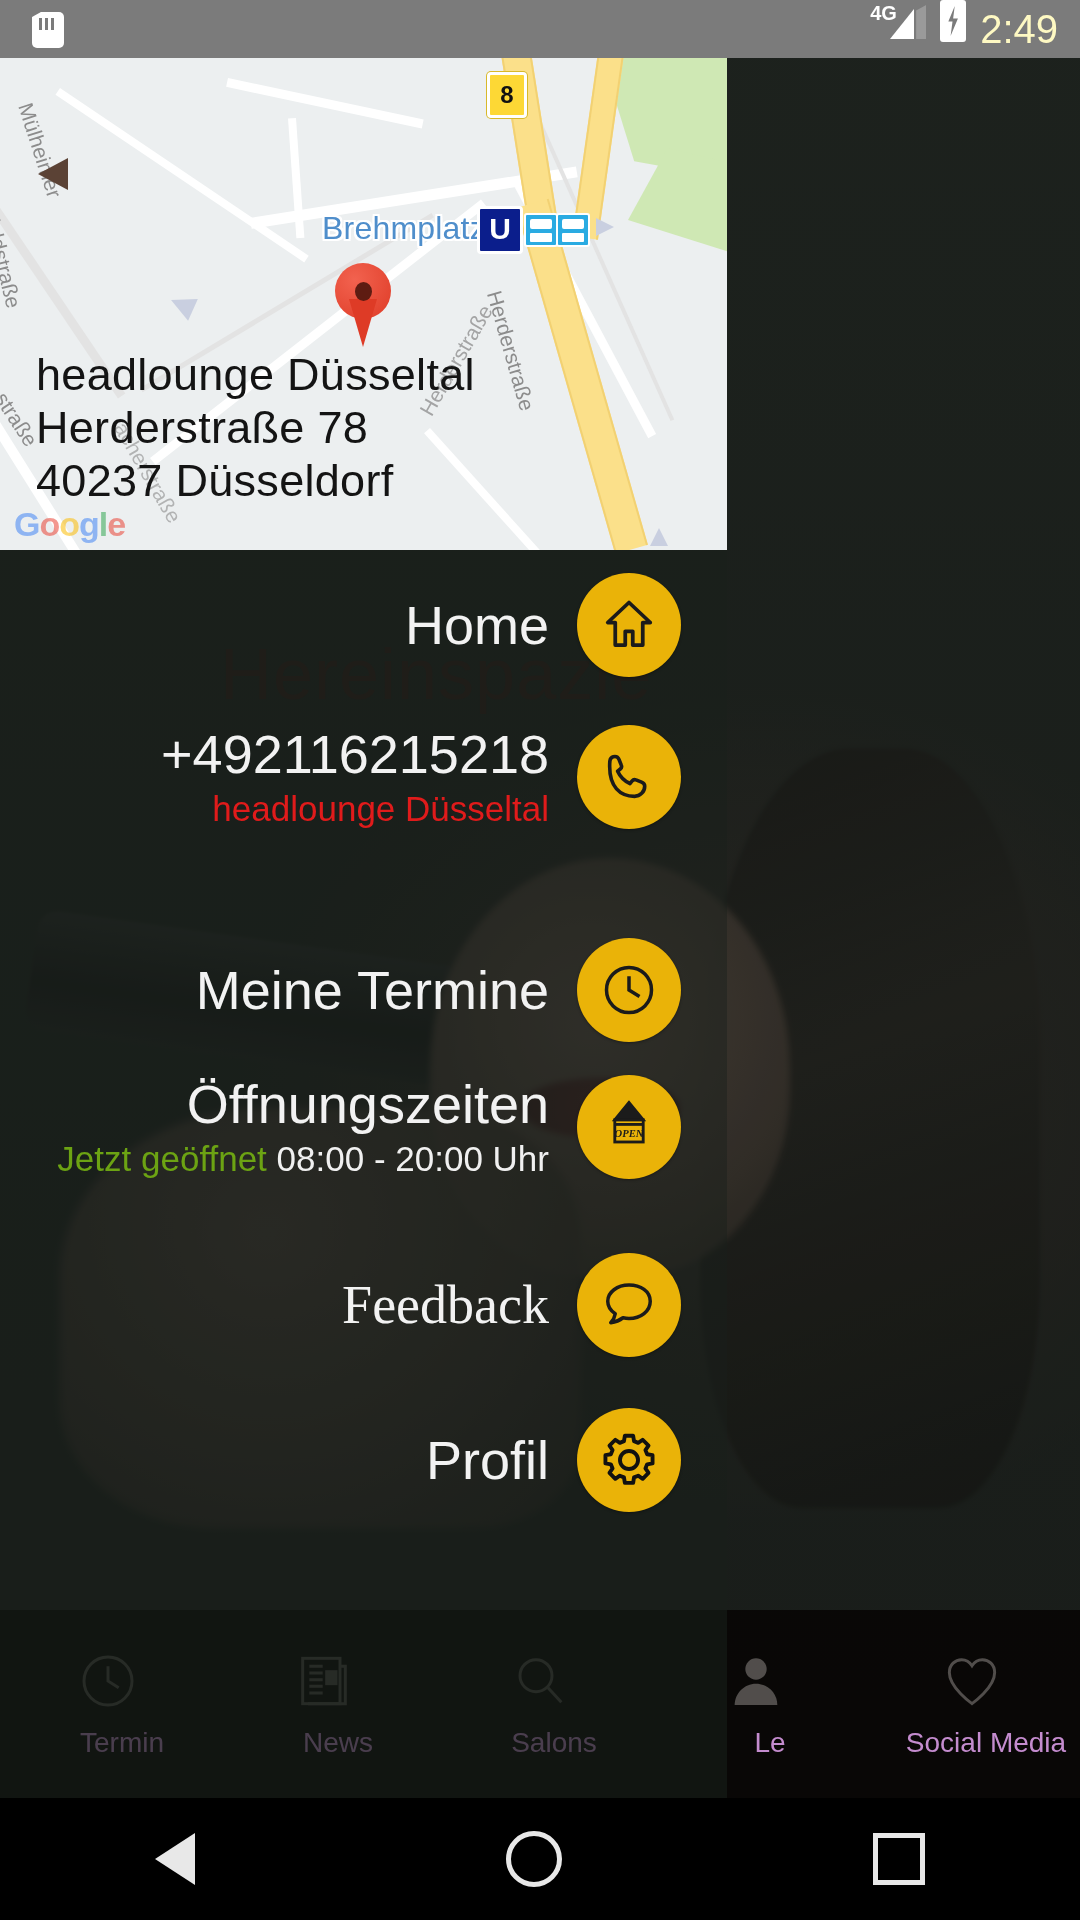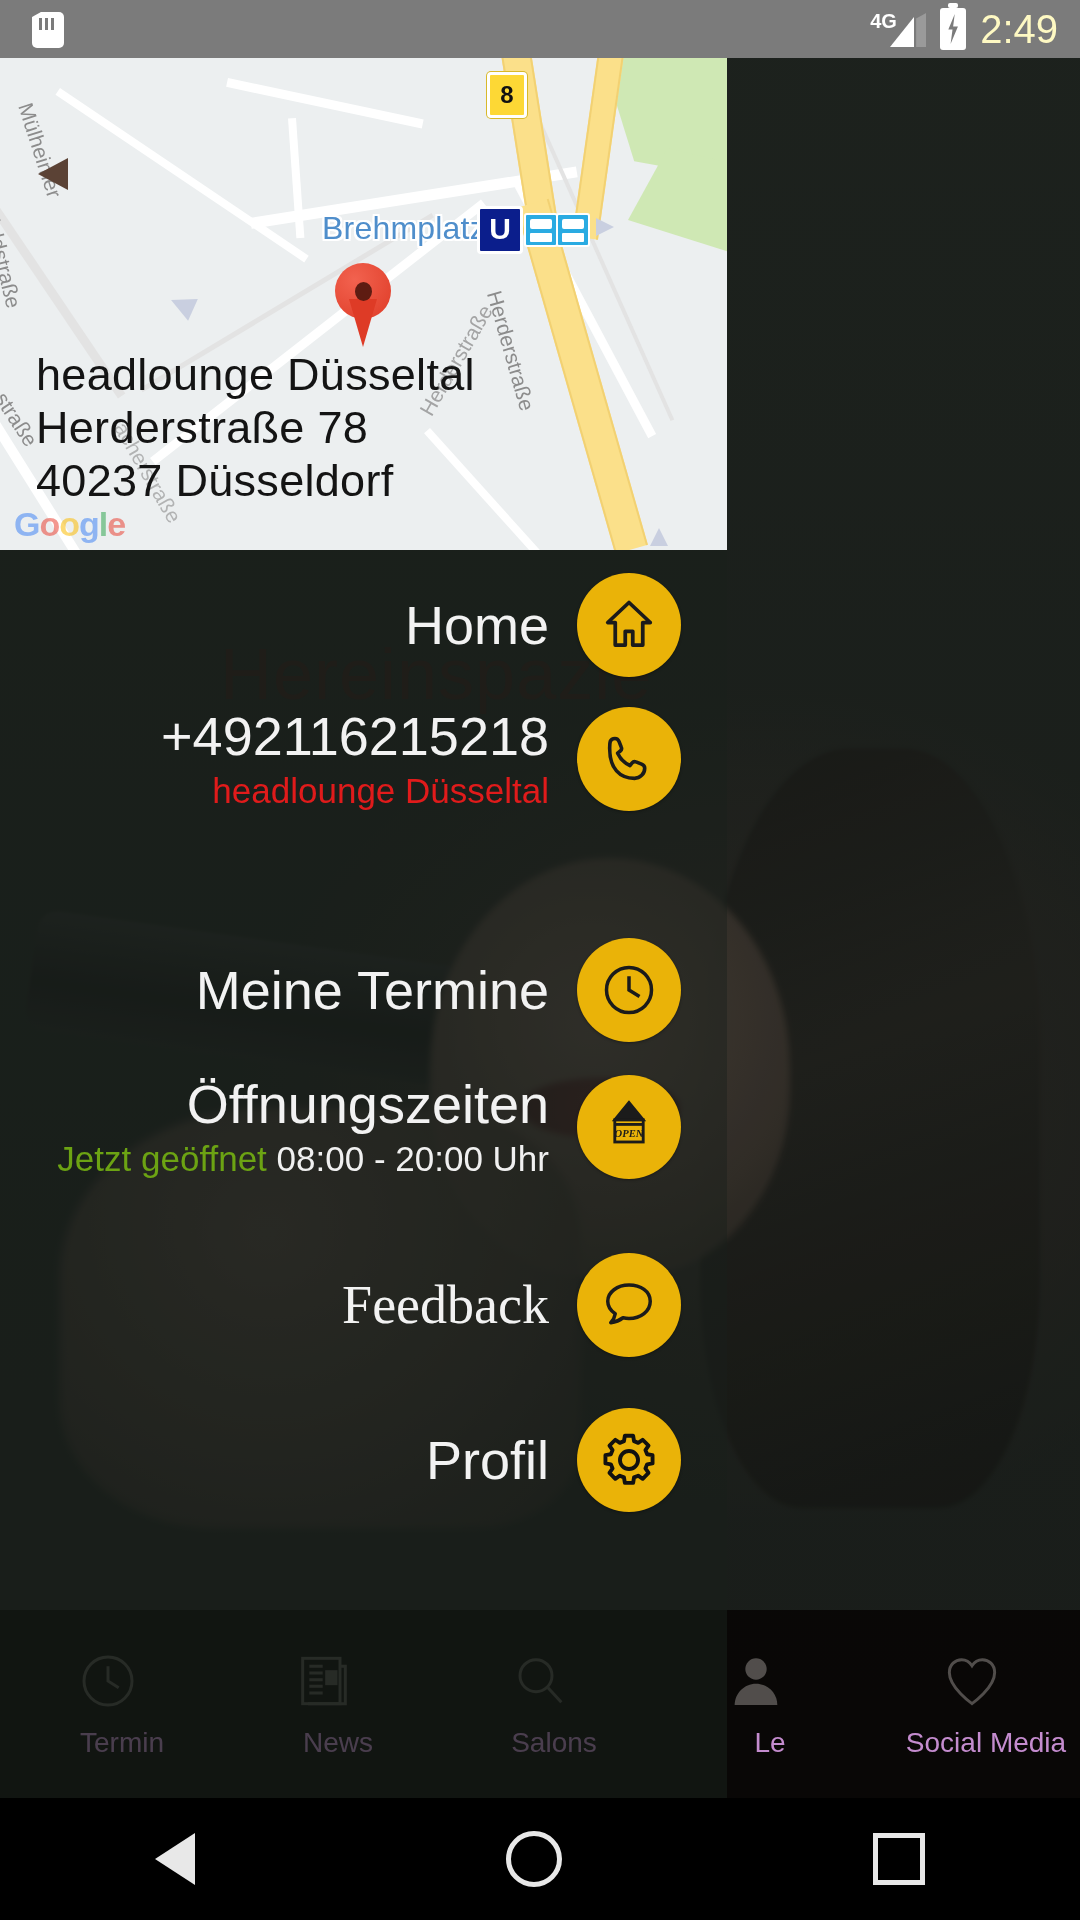--- a/index.html
+++ b/index.html
@@ -5,21 +5,21 @@
   html,body{margin:0;padding:0;background:#000;}
   body{width:1080px;height:1920px;overflow:hidden;font-family:"Liberation Sans",sans-serif;}
   .phone{position:relative;width:1080px;height:1920px;overflow:hidden;background:#1d241f;}
 
   
   .statusbar{position:absolute;top:0;left:0;width:1080px;height:58px;background:#7b7b7b;z-index:60;}
   .sb-sd{position:absolute;left:32px;top:12px;width:32px;height:36px;background:#fff;
          border-radius:5px 5px 5px 5px;clip-path:polygon(0 14%,28% 0,100% 0,100% 100%,0 100%);}
   .sb-sd::after{content:"";position:absolute;left:7px;top:6px;width:18px;height:12px;
          background:repeating-linear-gradient(90deg,#7b7b7b 0 3px,#fff 3px 6px);}
-  .sb-right{position:absolute;right:22px;top:0;height:58px;display:flex;align-items:center;gap:14px;}
+  .sb-right{position:absolute;right:22px;top:0;height:58px;display:flex;gap:14px;}
   .sb-4g{position:relative;width:56px;height:42px;}
   .sb-4g .g{position:absolute;left:0;top:2px;font-size:20px;color:#fff;font-weight:bold;}
   .sb-4g .tri1{position:absolute;right:12px;bottom:3px;width:0;height:0;border-left:24px solid transparent;border-bottom:30px solid #fff;}
   .sb-4g .tri2{position:absolute;right:0;bottom:3px;width:10px;height:34px;background:#9a9a9a;clip-path:polygon(0 16%,100% 0,100% 100%,0 100%);}
   .sb-batt{position:relative;width:26px;height:42px;border:0;background:#fff;border-radius:3px;}
   .sb-batt::before{content:"";position:absolute;left:8px;top:-5px;width:10px;height:5px;background:#fff;border-radius:2px;}
   .sb-batt .bolt{position:absolute;left:5px;top:6px;width:16px;height:30px;background:#7b7b7b;
       clip-path:polygon(60% 0,20% 52%,46% 52%,34% 100%,80% 42%,50% 42%);}
   .sb-time{font-size:40px;color:#fef9c3;letter-spacing:0px;line-height:58px;}
 
@@ -241,21 +241,21 @@
       <div class="labels">
         <div class="lbl">Home</div>
       </div>
       <div class="fab">
         <svg width="60" height="60" viewBox="0 0 24 24" fill="none" stroke="#1b1b1b" stroke-width="1.5" stroke-linejoin="round">
           <path d="M12 3 3.5 11h3v9h4v-5.5h3V20h4v-9h3z"></path>
         </svg>
       </div>
     </div>
 
-    <div class="row" style="top:647px;">
+    <div class="row" style="top:665px;">
       <div class="labels">
         <div class="lbl">+492116215218</div>
         <div class="sub red">headlounge Düsseltal</div>
       </div>
       <div class="fab">
         <svg width="58" height="58" viewBox="0 0 24 24" fill="none" stroke="#1b1b1b" stroke-width="1.5" stroke-linecap="round" stroke-linejoin="round">
           <path d="M6.2 3.5c1 0 1.4.5 1.7 1.3l.9 2.3c.3.7.1 1.2-.4 1.6l-1.1.9c1 2.2 2.9 4.1 5.1 5.1l.9-1.1c.4-.5.9-.7 1.6-.4l2.3.9c.8.3 1.3.7 1.3 1.7 0 2.3-1.9 4.2-4.2 4.2C8.1 20 4 15.9 4 7.7 4 5.4 3.9 3.5 6.2 3.5z"></path>
         </svg>
       </div>
     </div>

